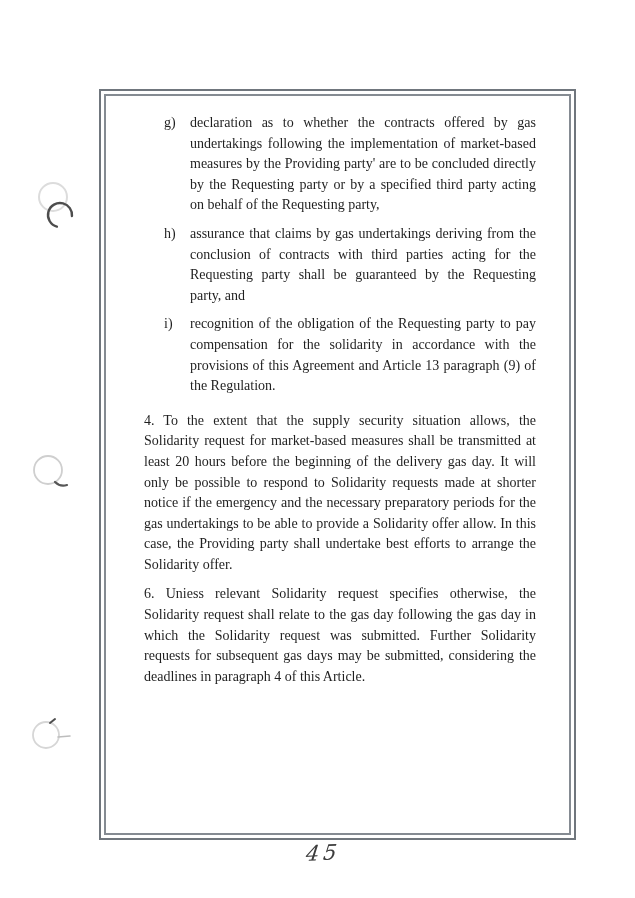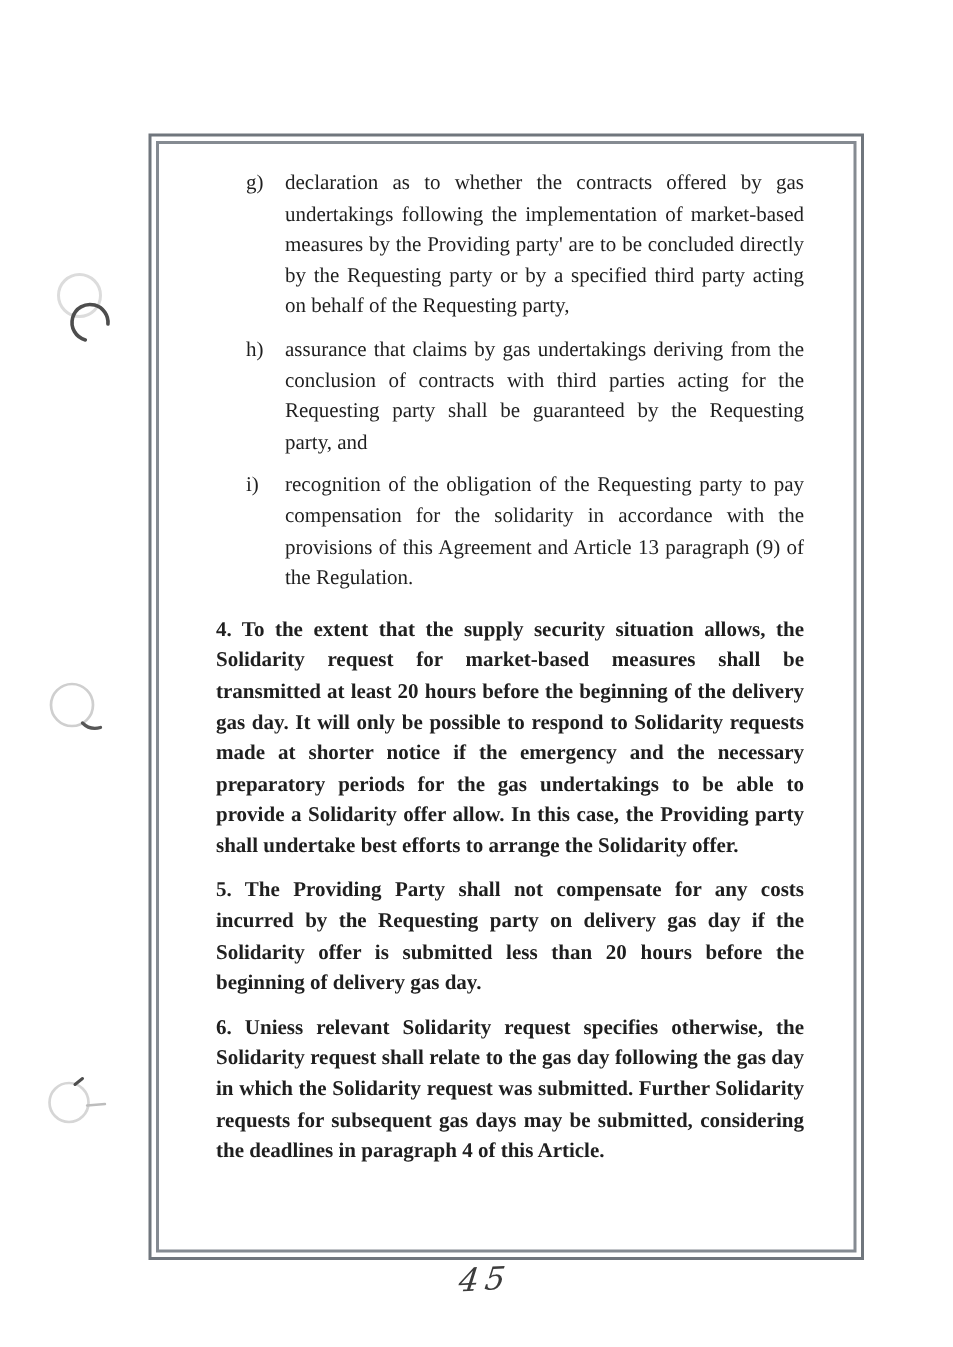--- a/index.html
+++ b/index.html
@@ -55,21 +55,20 @@
     flex: 0 0 26px;
     width: 26px;
   }
   .doc-list .txt {
     flex: 1;
     text-align: justify;
   }
   .para {
     margin: 9px 0 0 0;
     text-align: justify;
-    font-weight: bold;
   }
   .para.first {
     margin-top: 14px;
   }
   .page-number {
     position: absolute;
     left: 306px;
     top: 841px;
     font-family: "DejaVu Serif", serif;
     font-style: italic;
@@ -113,21 +112,20 @@
             <span class="marker">h)</span>
             <span class="txt">assurance that claims by gas undertakings deriving from the conclusion of contracts with third parties acting for the Requesting party shall be guaranteed by the Requesting party, and</span>
           </div>
           <div class="li">
             <span class="marker">i)</span>
             <span class="txt">recognition of the obligation of the Requesting party to pay compensation for the solidarity in accordance with the provisions of this Agreement and Article 13 paragraph (9) of the Regulation.</span>
           </div>
         </div>
 
         <p class="para first">4. To the extent that the supply security situation allows, the Solidarity request for market-based measures shall be transmitted at least 20 hours before the beginning of the delivery gas day. It will only be possible to respond to Solidarity requests made at shorter notice if the emergency and the necessary preparatory periods for the gas undertakings to be able to provide a Solidarity offer allow. In this case, the Providing party shall undertake best efforts to arrange the Solidarity offer.</p>
-        <p class="para">5. The Providing Party shall not compensate for any costs incurred by the Requesting party on delivery gas day if the Solidarity offer is submitted less than 20 hours before the beginning of delivery gas day.</p>
         <p class="para">6. Uniess relevant Solidarity request specifies otherwise, the Solidarity request shall relate to the gas day following the gas day in which the Solidarity request was submitted. Further Solidarity requests for subsequent gas days may be submitted, considering the deadlines in paragraph 4 of this Article.</p>
 
       </div>
     </div>
   </div>
 
   <div class="page-number">45</div>
 
 </div>
 

